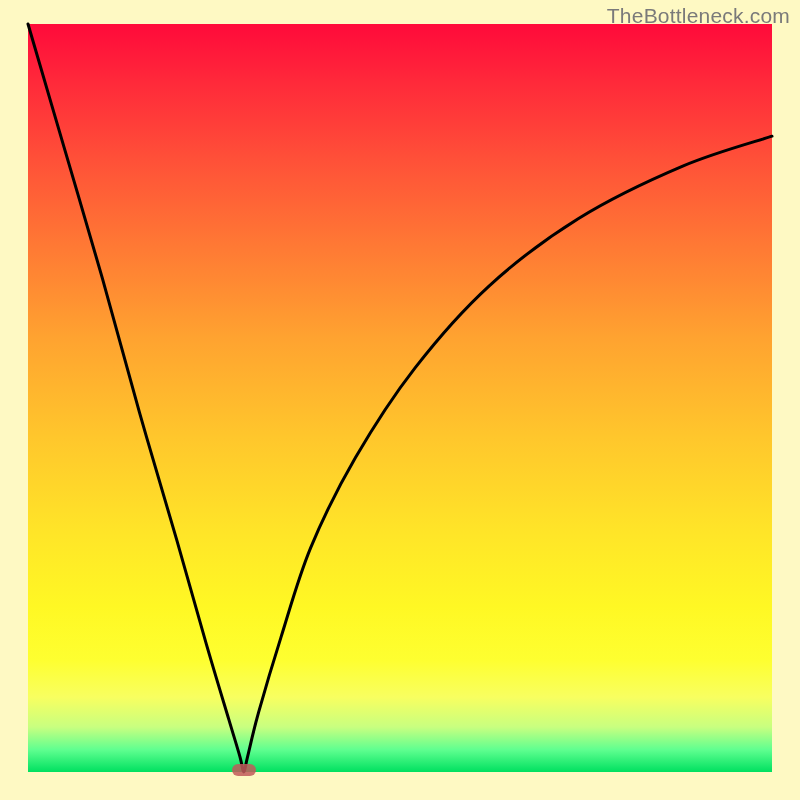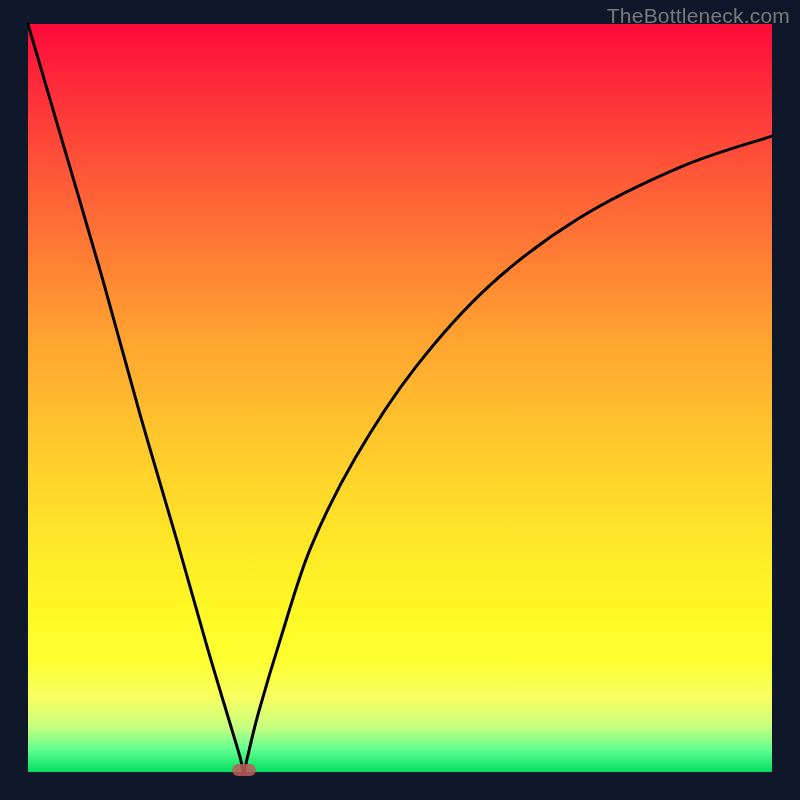--- a/index.html
+++ b/index.html
@@ -10,21 +10,21 @@
     background: #000;
     overflow: hidden;
     font-family: Arial, Helvetica, sans-serif;
   }
   .frame {
     position: absolute;
     left: 0;
     top: 0;
     width: 800px;
     height: 800px;
-    background: #0f172a;
+    background: #fef9c3;
   }
   .plot {
     position: absolute;
     left: 28px;
     top: 24px;
     width: 744px;
     height: 748px;
     background: linear-gradient(
       to bottom,
       #ff0a3a 0%,

